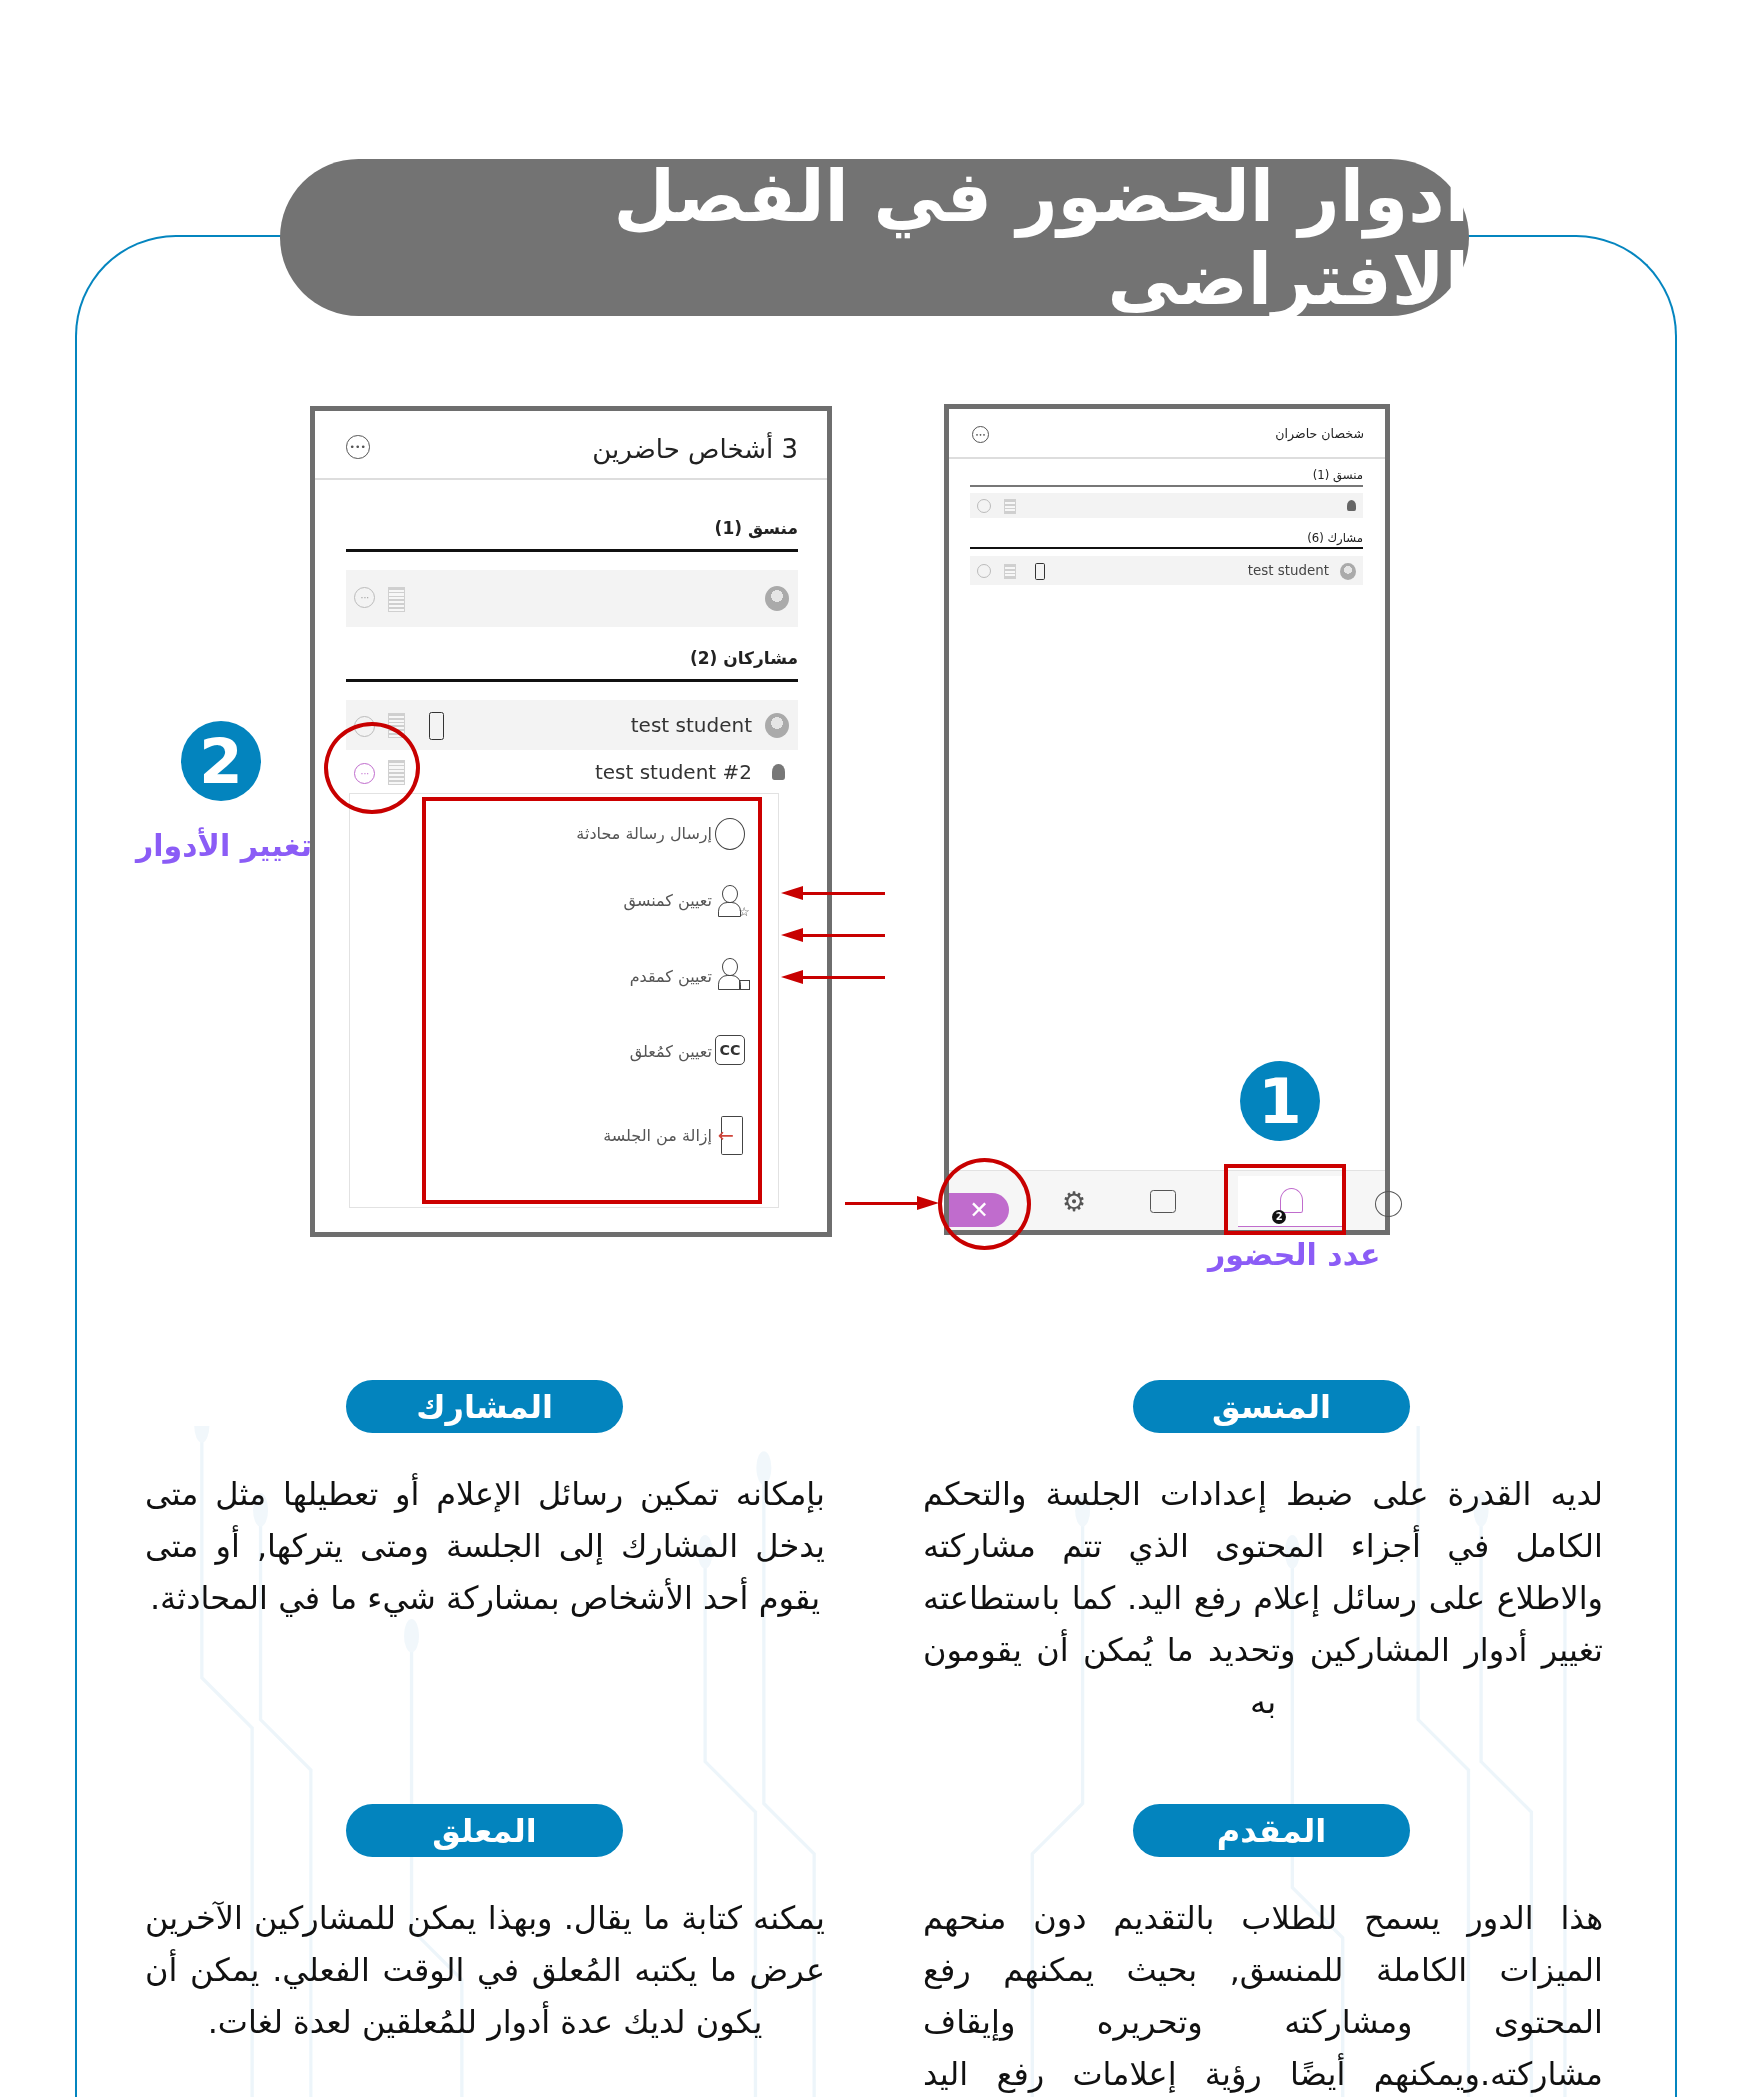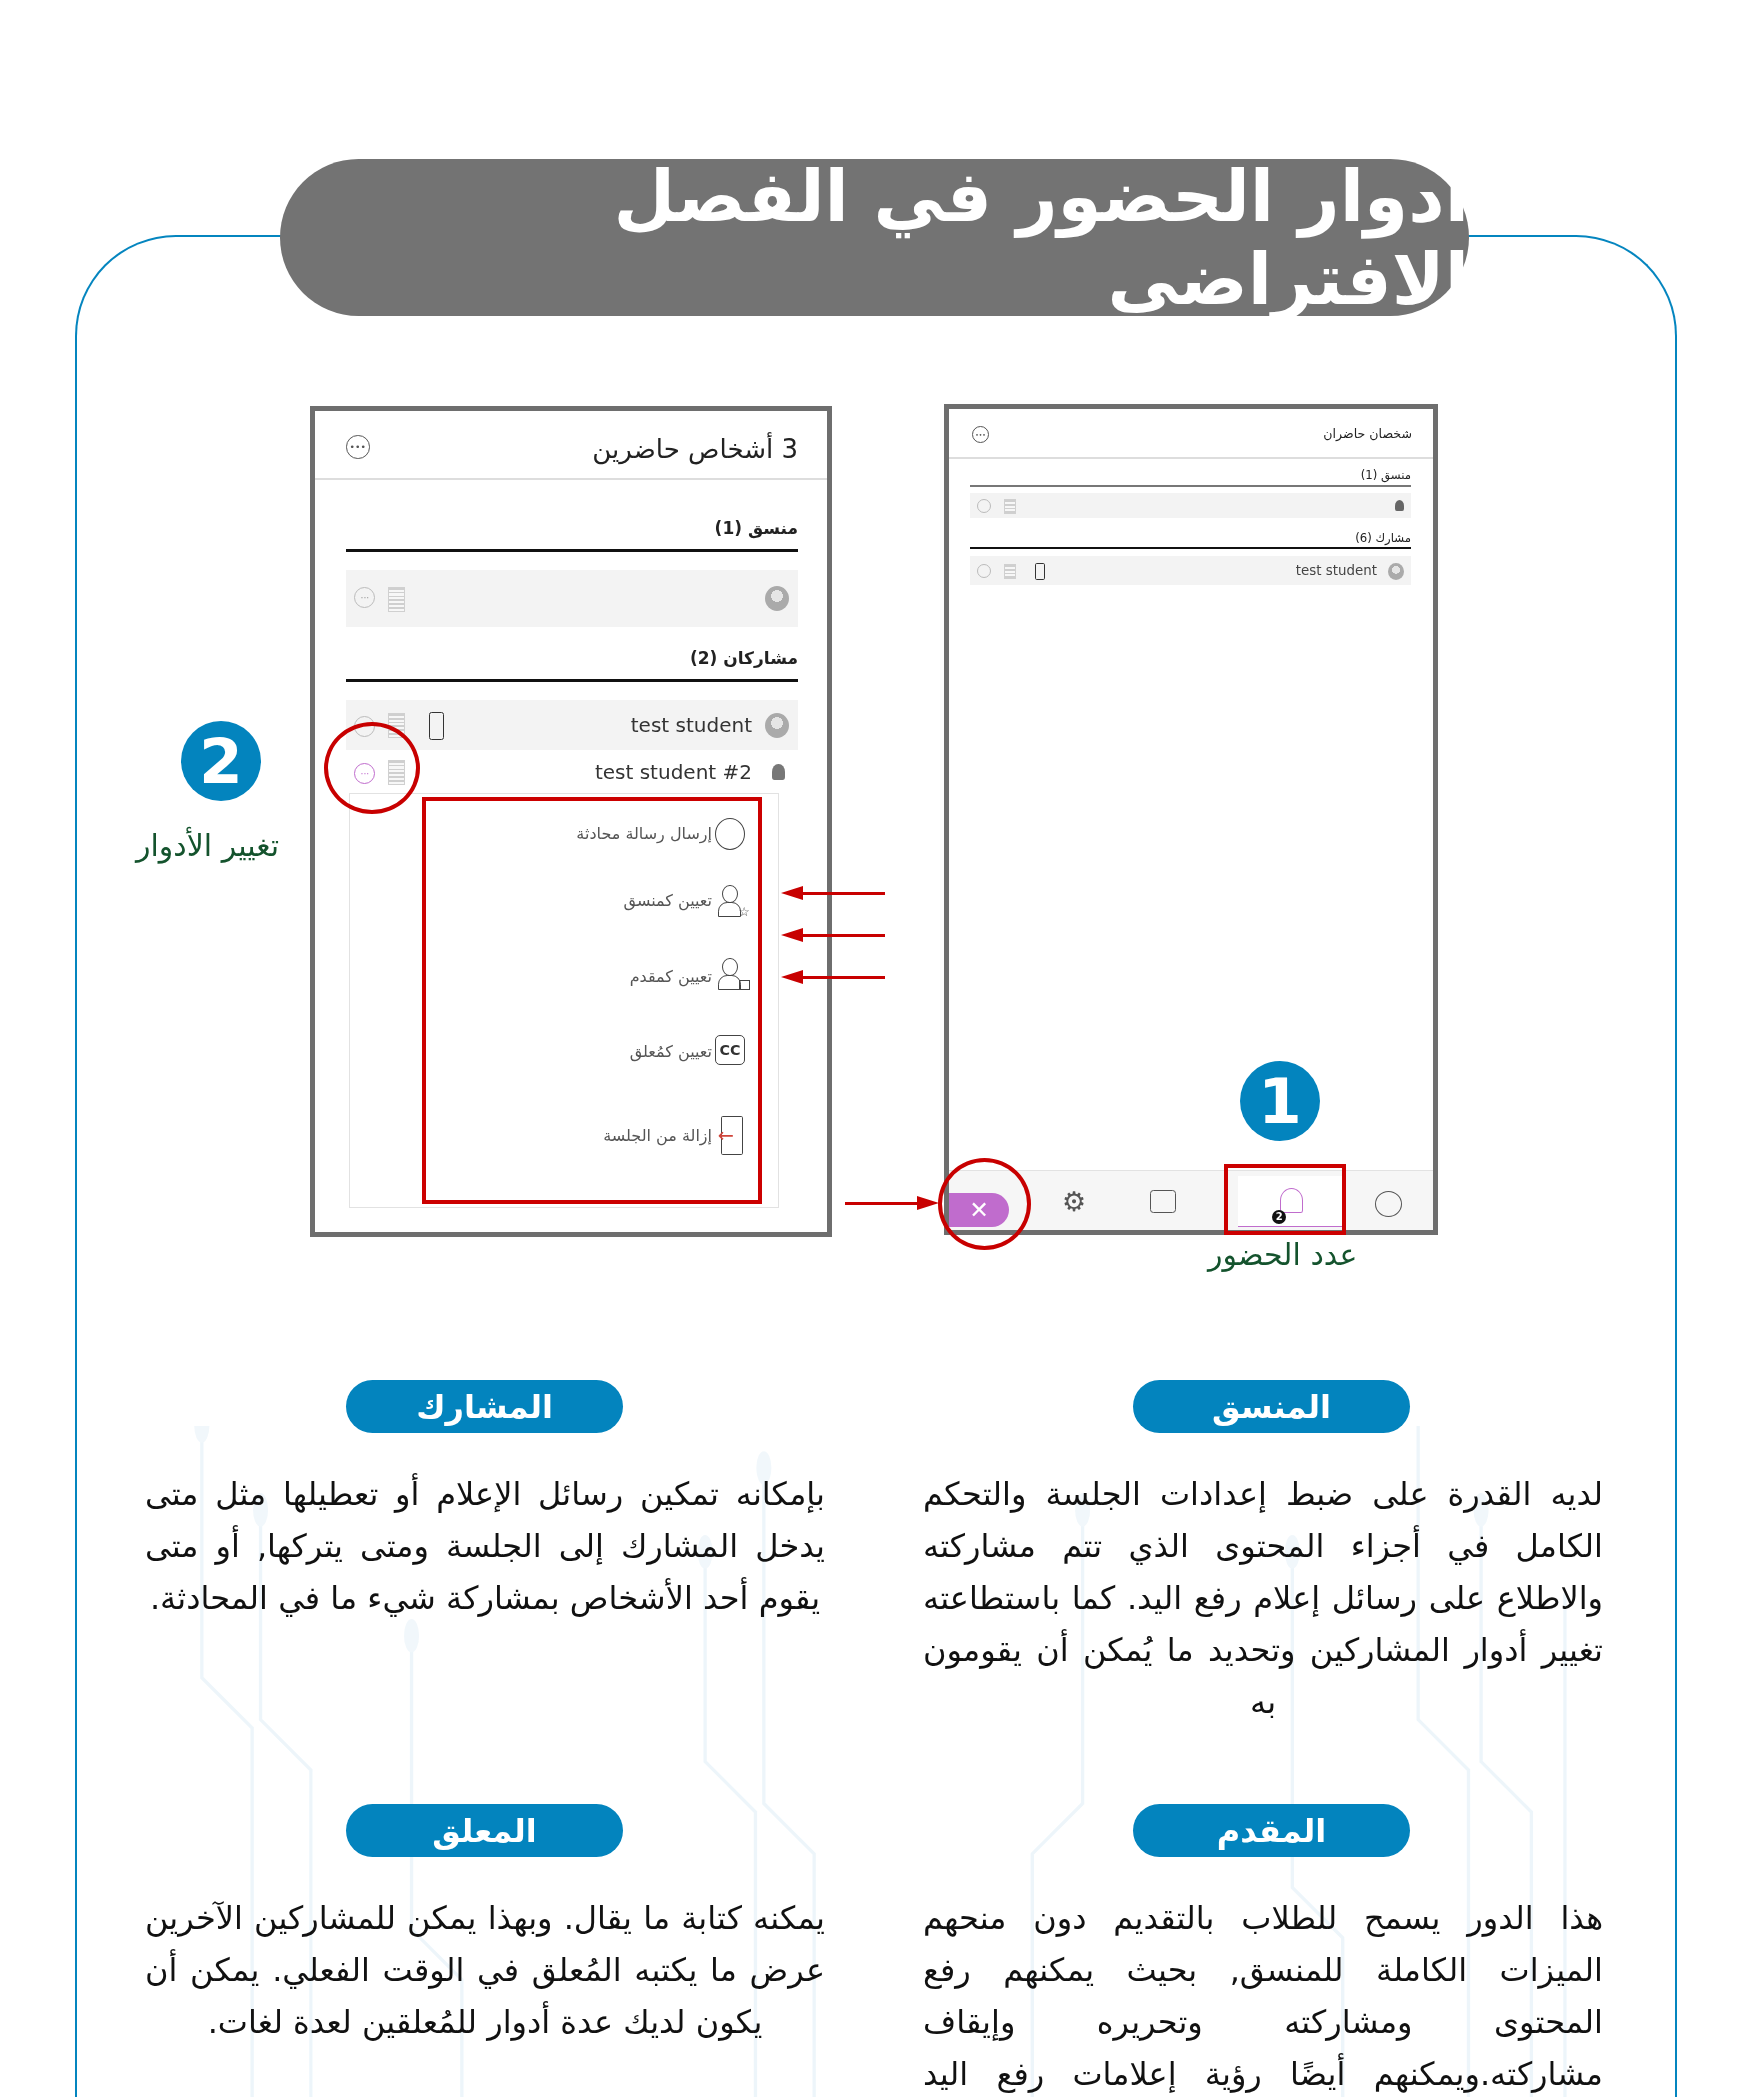--- a/index.html
+++ b/index.html
@@ -17,21 +17,21 @@
   .sec-line{position:absolute;height:2.9px;background:#111;}
   .row{position:absolute;background:#f3f3f3;}
   .dots{position:absolute;border:1.7px solid #bbb;border-radius:50%;box-sizing:border-box;display:flex;align-items:center;justify-content:center;color:#999;font-size:9.2px;}
   .listicon{position:absolute;background:repeating-linear-gradient(#cfcfcf 0 1.7px,#f7f7f7 1.7px 3.8px);border:0.8px solid #d0d0d0;}
   .avatar{position:absolute;border-radius:50%;background:radial-gradient(circle at 50% 40%,#e5e5e5 0 30%,#aaa 31% 100%);}
   .menu-text{position:absolute;color:#555;font-size:16px;direction:rtl;}
   .red-box{position:absolute;border:4.2px solid #cc0000;box-sizing:border-box;}
   .red-ellipse{position:absolute;border:4.6px solid #c80000;border-radius:50%;box-sizing:border-box;}
   .arrow{position:absolute;height:2.5px;background:#c80000;}
   .num-badge{position:absolute;width:80px;height:80px;border-radius:50%;background:#0384be;color:#fff;font-weight:bold;font-size:63px;display:flex;align-items:center;justify-content:center;}
-  .blue-label{position:absolute;color:#14532d;font-weight:normal;font-size:30px;direction:rtl;white-space:nowrap;}
+  .blue-label{position:absolute;color:#8b5cf6;font-weight:bold;font-size:30px;direction:rtl;white-space:nowrap;}
   
   .role-pill{position:absolute;width:277px;height:53px;background:#0384be;border-radius:33px;display:flex;align-items:center;justify-content:center;color:#fff;font-size:32px;font-weight:bold;direction:rtl;}
   .role-text{position:absolute;width:680px;color:#111;font-size:32px;line-height:52px;direction:rtl;text-align:justify;text-align-last:center;}
 </style>
 </head>
 <body>
 
 <div class="frame"></div>
 <div class="title-pill">
   <span>أدوار الحضور في الفصل الافتراضي</span>
@@ -126,21 +126,21 @@
 <div class="arrow" style="left:789px;top:934px;width:96px;"></div>
 <div class="abs" style="left:781px;top:928px;width:0;height:0;border-top:7.6px solid transparent;border-bottom:7.6px solid transparent;border-right:22.7px solid #c80000;"></div>
 <div class="arrow" style="left:789px;top:976px;width:96px;"></div>
 <div class="abs" style="left:781px;top:970px;width:0;height:0;border-top:7.6px solid transparent;border-bottom:7.6px solid transparent;border-right:22.7px solid #c80000;"></div>
 <div class="arrow" style="left:845px;top:1202px;width:76px;"></div>
 <div class="abs" style="left:917px;top:1196px;width:0;height:0;border-top:7.6px solid transparent;border-bottom:7.6px solid transparent;border-left:22.7px solid #c80000;"></div>
 
 <div class="num-badge" style="left:181px;top:721px;">2</div>
 <div class="blue-label" style="left:136px;top:828px;">تغيير الأدوار</div>
 
-<div class="panel" style="left:944px;top:404px;width:494px;height:831px;">
+<div class="panel" style="left:944px;top:404px;width:446px;height:831px;">
   <div class="ptext" style="right:21px;top:17px;font-size:12.6px;">شخصان حاضران</div>
   <div class="dots" style="left:23px;top:17px;width:17px;height:17px;border-color:#555;color:#555;font-size:5.9px;">•••</div>
   <div class="abs" style="left:0;top:48px;width:100%;height:1.7px;background:#ddd;"></div>
 
   <div class="ptext" style="right:22px;top:59px;font-size:11.7px;">منسق (1)</div>
   <div class="sec-line" style="left:21px;right:22px;top:76px;height:2.1px;background:#777;"></div>
   <div class="row" style="left:21px;right:22px;top:84px;height:25px;">
     <div class="dots" style="left:6.7px;top:5.9px;width:14.3px;height:14.3px;border-width:1.3px;"></div>
     <div class="listicon" style="left:34px;top:5.9px;width:10px;height:13.4px;"></div>
     <div class="abs" style="right:6.7px;top:6.7px;width:9.2px;height:11.7px;border-radius:50% 50% 20% 20%;background:#666;"></div>

